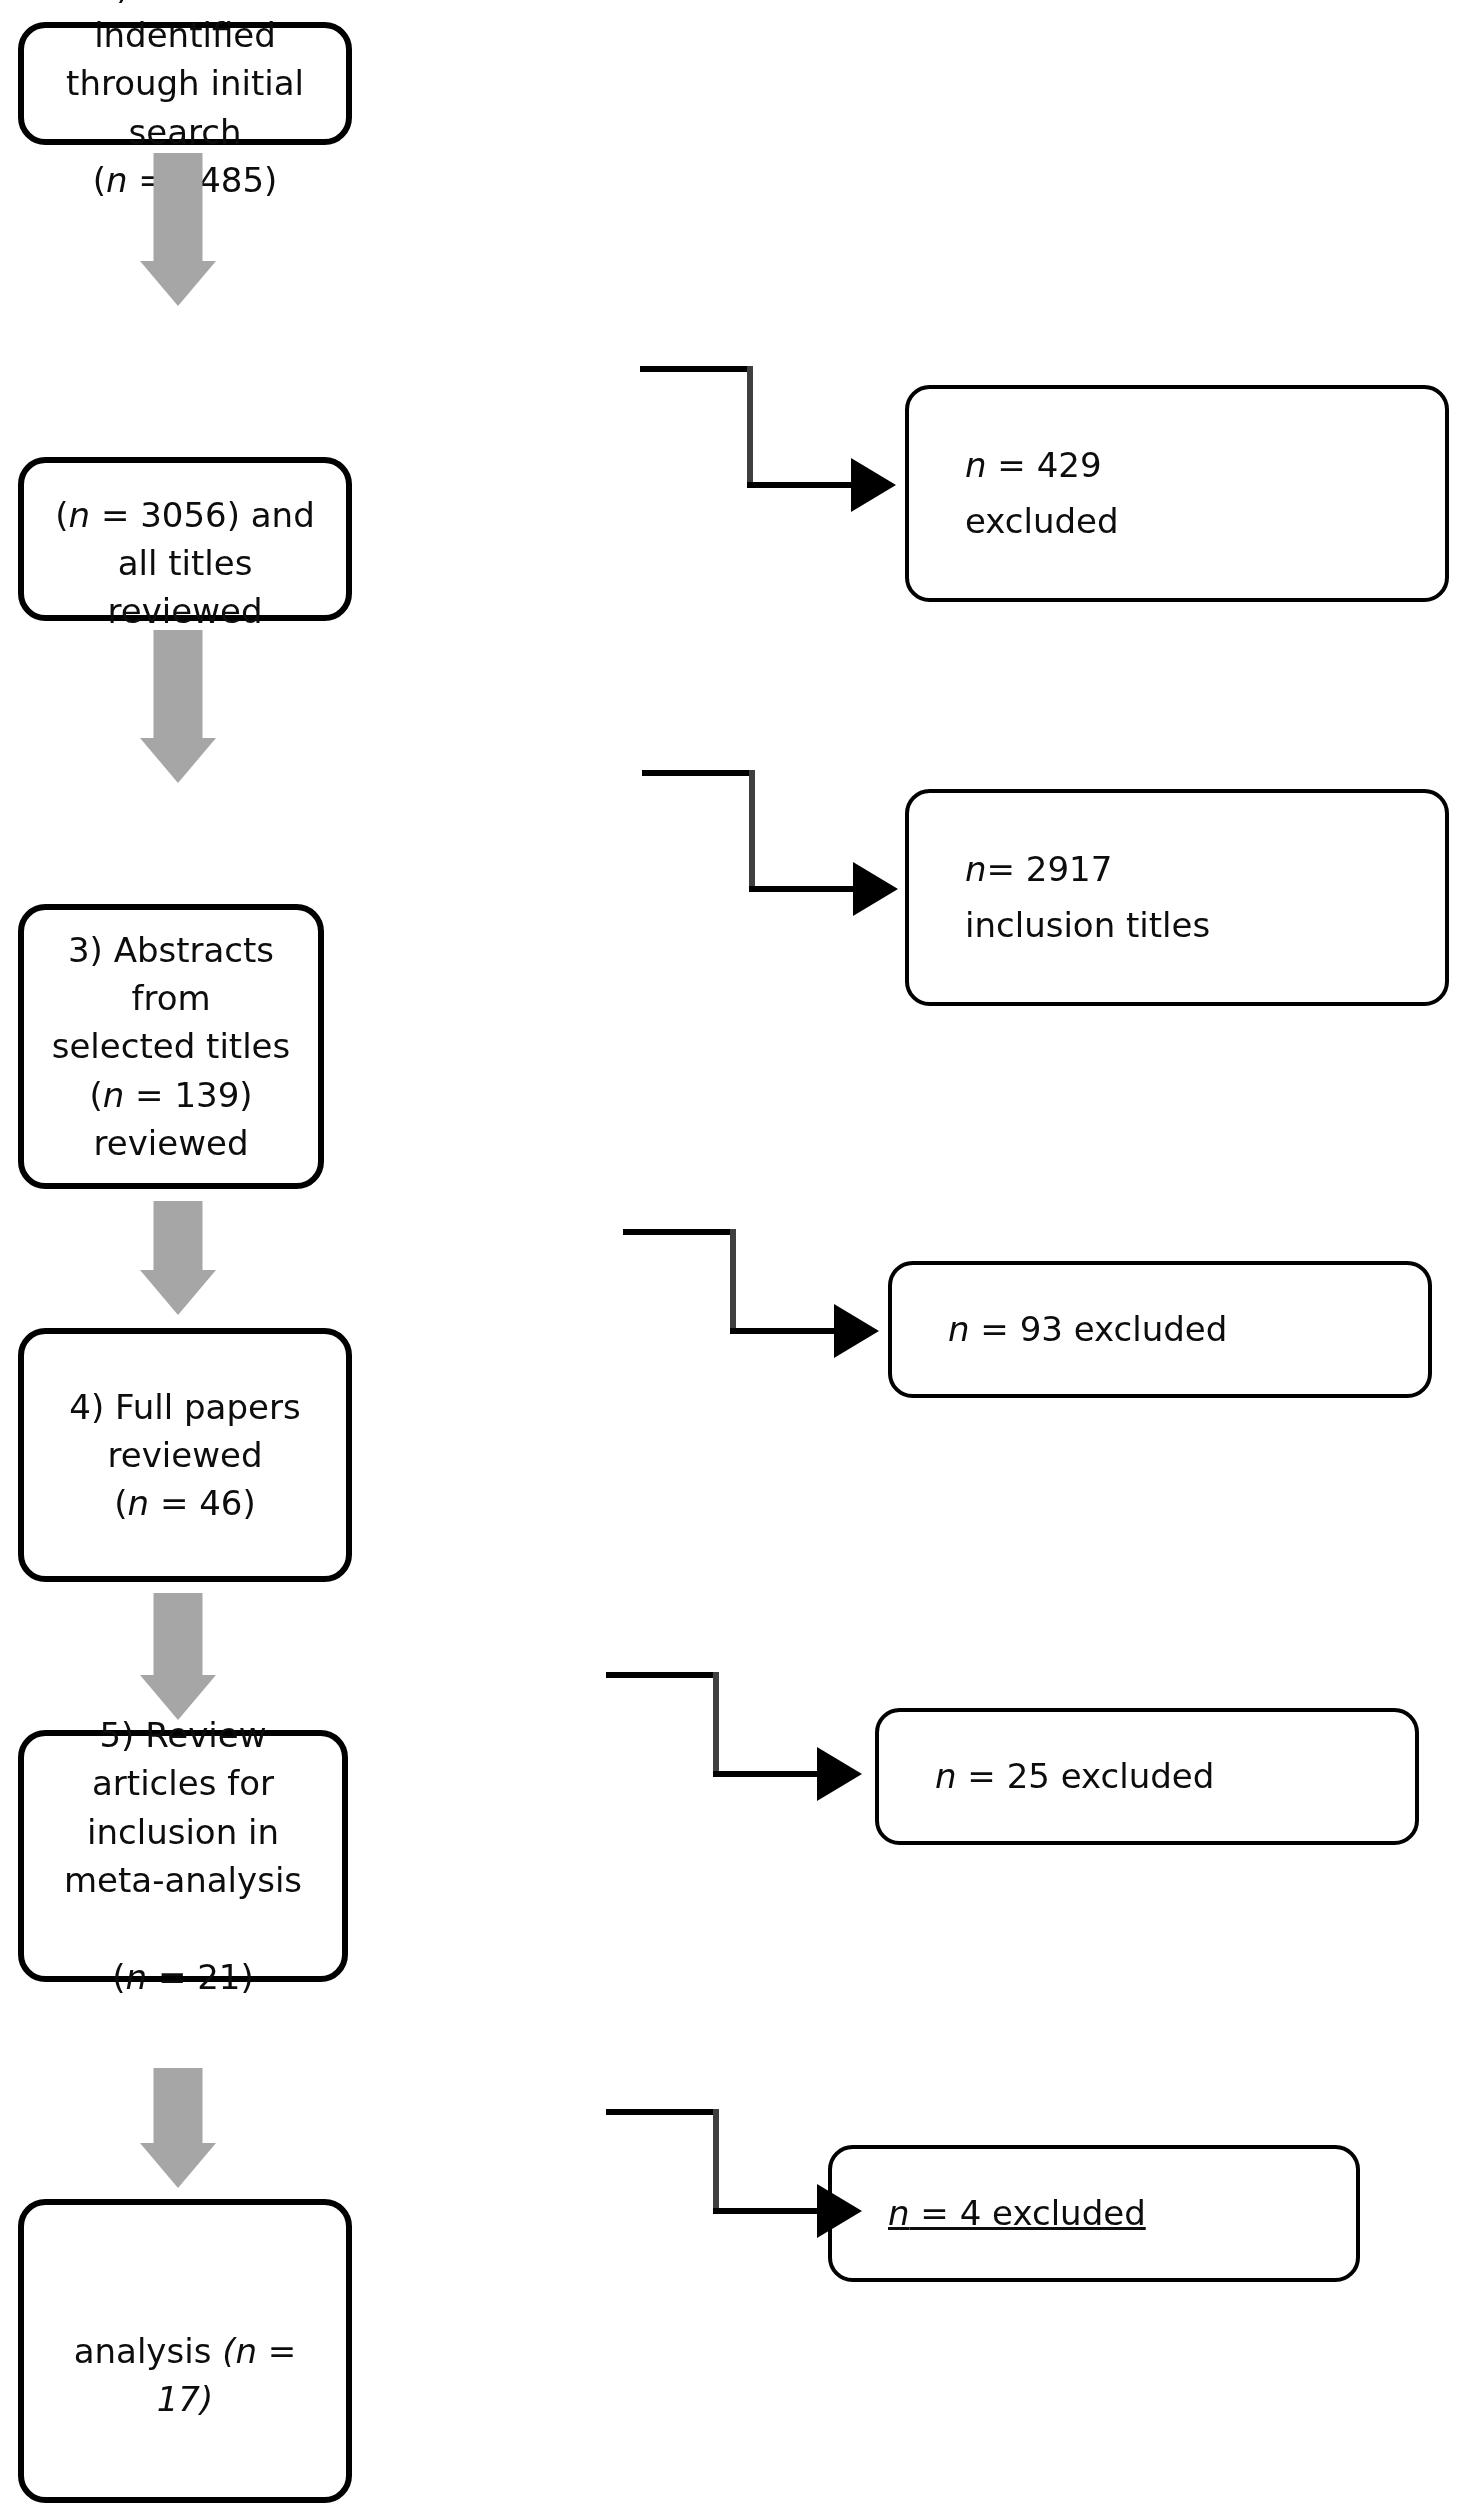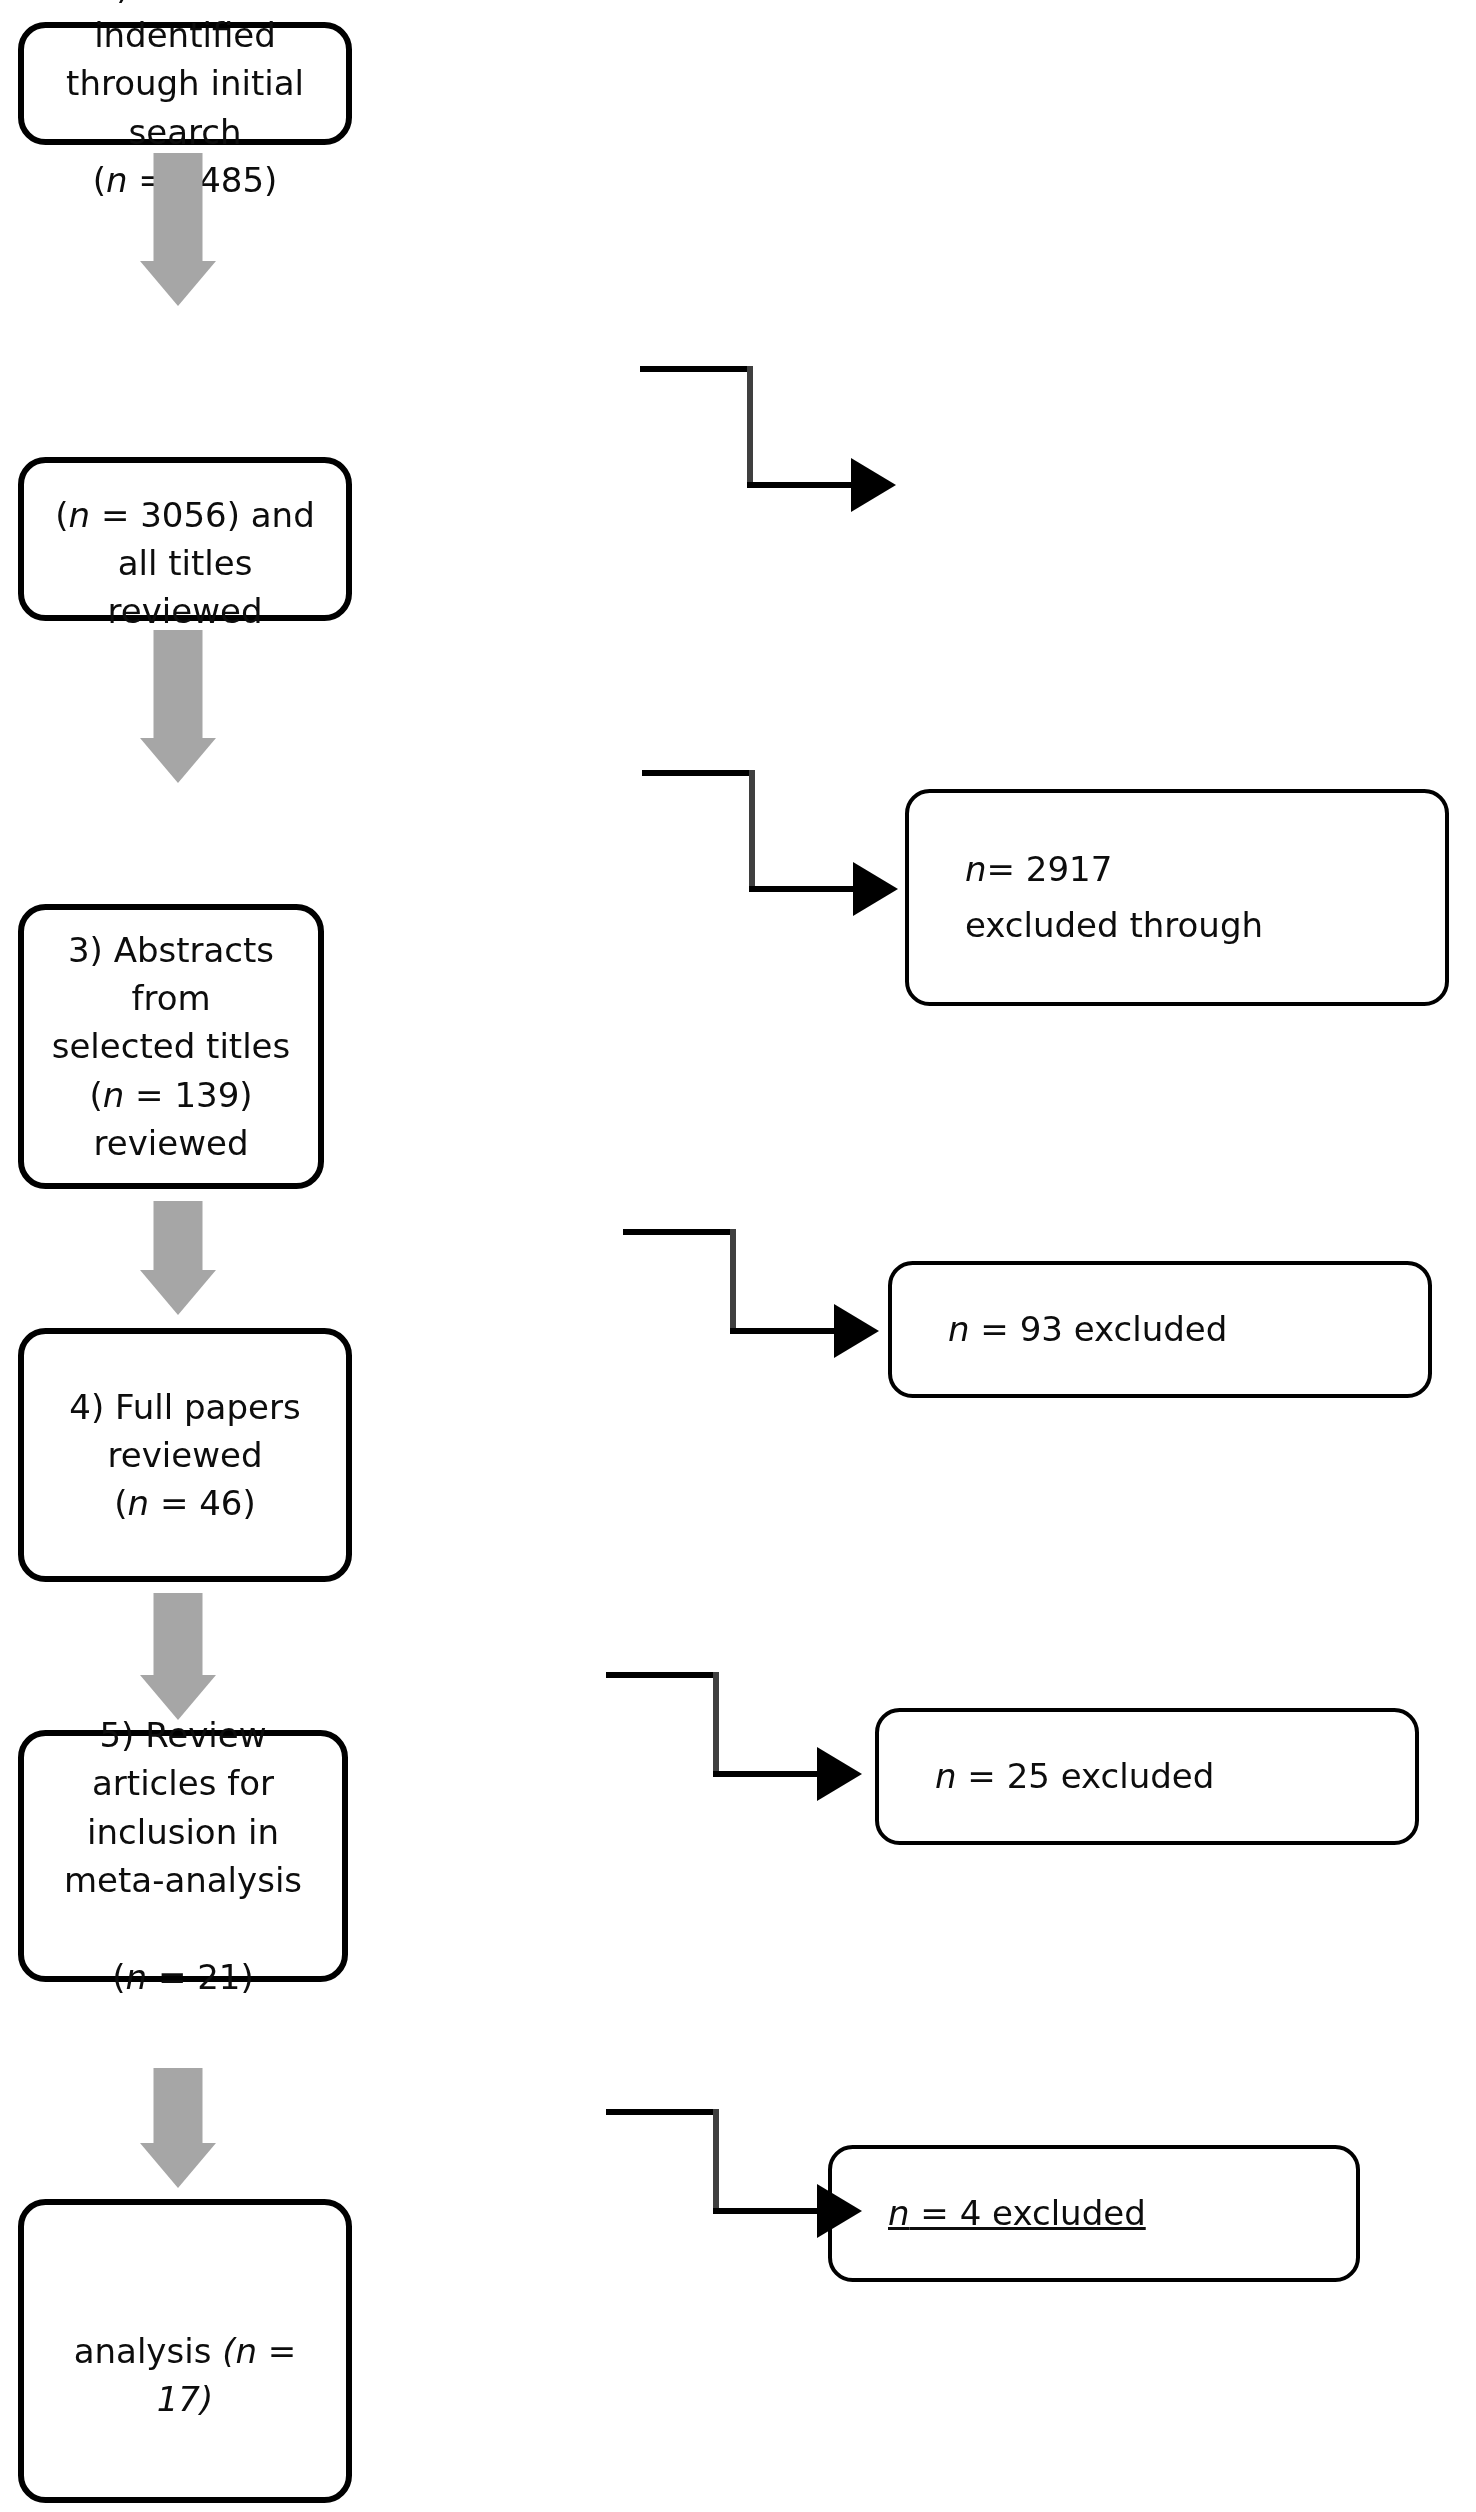--- a/index.html
+++ b/index.html
@@ -108,23 +108,26 @@
   </div>
 
   <div class="pbox" id="box5" style="left:18px; top:1730px; width:330px; height:252px;">
     <span class="txt"><span>5) Review articles for</span><br><span>inclusion in meta-analysis</span><br><br><span>(</span><em class="n">n</em><span> = 21)</span></span>
   </div>
 
   <div class="pbox" id="box6" style="left:18px; top:2199px; width:334px; height:304px;">
     <span class="txt"><br><span>analysis </span><span class="ital">(n = 17)</span></span>
   </div>
 
+  <div class="ebox" id="ex1" style="left:905px; top:385px; width:544px; height:217px;">
+    <span class="txt"><em class="n">n</em><span> = 429</span><br><span>excluded</span></span>
+  </div>
 
   <div class="ebox" id="ex2" style="left:905px; top:789px; width:544px; height:217px;">
-    <span class="txt"><em class="n">n</em><span>= 2917</span><br><span>excluded through</span></span>
+    <span class="txt"><em class="n">n</em><span>= 2917</span><br><span>inclusion titles</span></span>
   </div>
 
   <div class="ebox" id="ex3" style="left:888px; top:1261px; width:544px; height:137px;text-align:center;">
     <span class="txt"><em class="n">n</em><span> = 93 excluded</span></span>
   </div>
 
   <div class="ebox" id="ex4" style="left:875px; top:1708px; width:544px; height:137px;">
     <span class="txt"><em class="n">n</em><span> = 25 excluded</span></span>
   </div>
 

